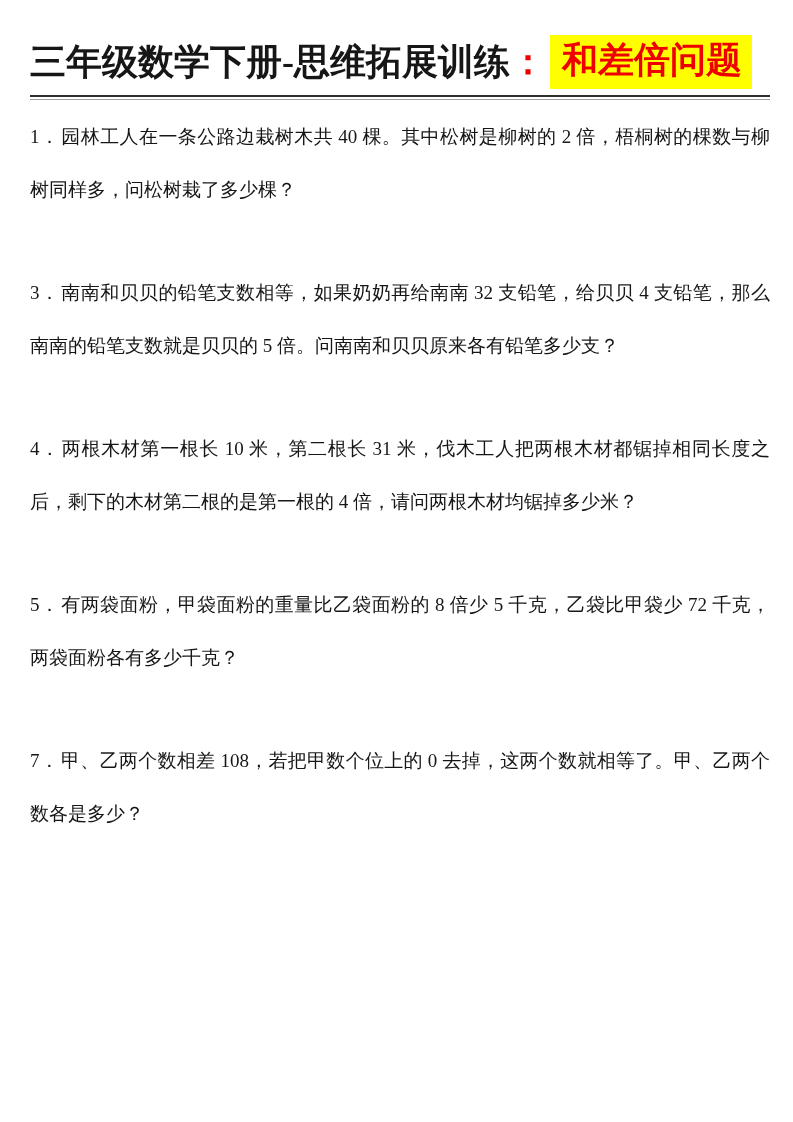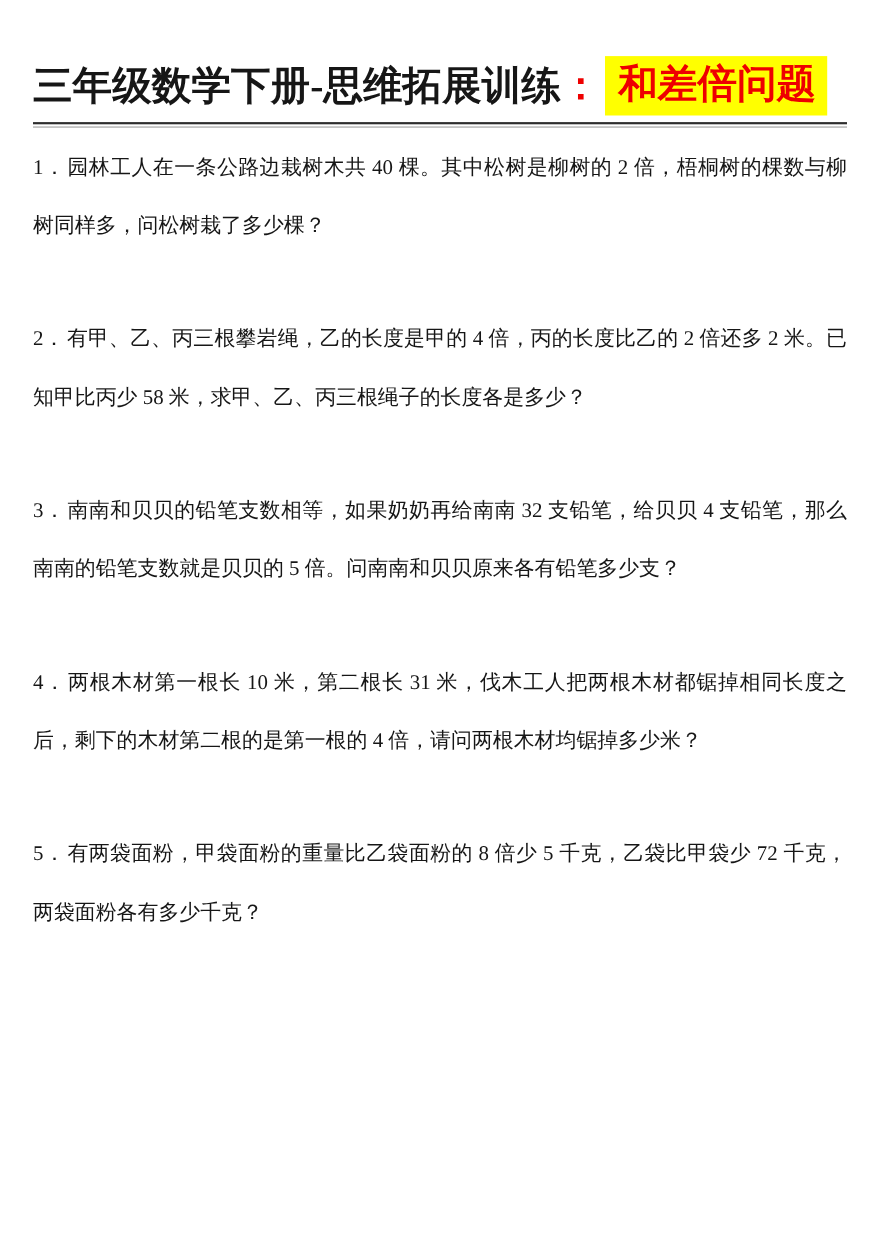--- a/index.html
+++ b/index.html
@@ -12,21 +12,20 @@
     height: 1122px;
     overflow: hidden;
     font-family: "Liberation Serif", "DejaVu Serif", serif;
     color: #161616;
   }
   .page {
     box-sizing: border-box;
     width: 793px;
     height: 842px;
     padding: 0 23px 0 30px;
-    margin-top: 16px;
   }
   .doc-header {
     margin: 0;
     padding-top: 34px;
     white-space: nowrap;
   }
   .doc-title {
     margin: 0;
     font-size: 36px;
     font-weight: bold;
@@ -74,25 +73,25 @@
   <div class="doc-header">
     <h1 class="doc-title"><span>三年级数学下册-思维拓展训练</span><span class="title-colon" style="color: rgb(238, 0, 0);">：</span><span class="title-highlight" style="background: rgb(255, 255, 0); color: rgb(238, 0, 0);">和差倍问题</span></h1>
   </div>
 
   <div class="rule"></div>
 
   <div class="problems">
 
     <p class="problem"><span class="problem-number">1．</span><span>园林工人在一条公路边栽树木共 40 棵。其中松树是柳树的 2 倍，梧桐树的棵数与柳树同样多，问松树栽了多少棵？</span></p>
 
-    <p class="problem"><span class="problem-number">2．</span><span>有甲、乙、丙三根攀岩绳，乙的长度是甲的 4 倍，丙的长度比乙的 2 倍还多 2 米。已知甲比丙少 58 米，求甲、乙、丙三根绳子的长度各是多少？</span></p>
 
     <p class="problem"><span class="problem-number">3．</span><span>南南和贝贝的铅笔支数相等，如果奶奶再给南南 32 支铅笔，给贝贝 4 支铅笔，那么南南的铅笔支数就是贝贝的 5 倍。问南南和贝贝原来各有铅笔多少支？</span></p>
 
     <p class="problem"><span class="problem-number">4．</span><span>两根木材第一根长 10 米，第二根长 31 米，伐木工人把两根木材都锯掉相同长度之后，剩下的木材第二根的是第一根的 4 倍，请问两根木材均锯掉多少米？</span></p>
 
     <p class="problem"><span class="problem-number">5．</span><span>有两袋面粉，甲袋面粉的重量比乙袋面粉的 8 倍少 5 千克，乙袋比甲袋少 72 千克，两袋面粉各有多少千克？</span></p>
 
 
+    <p class="problem"><span class="problem-number">7．</span><span>甲、乙两个数相差 108，若把甲数个位上的 0 去掉，这两个数就相等了。甲、乙两个数各是多少？</span></p>
 
   </div>
 
 </div>
 
 </body></html>

